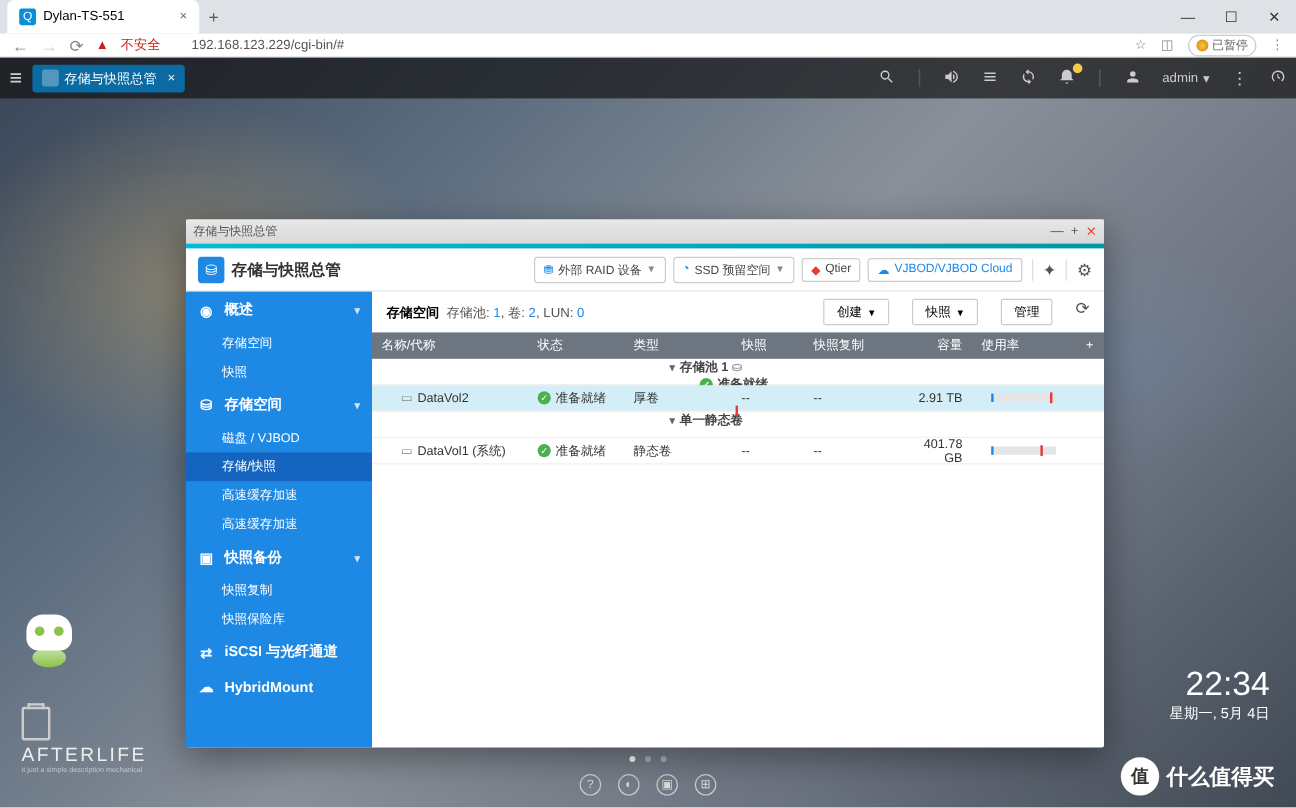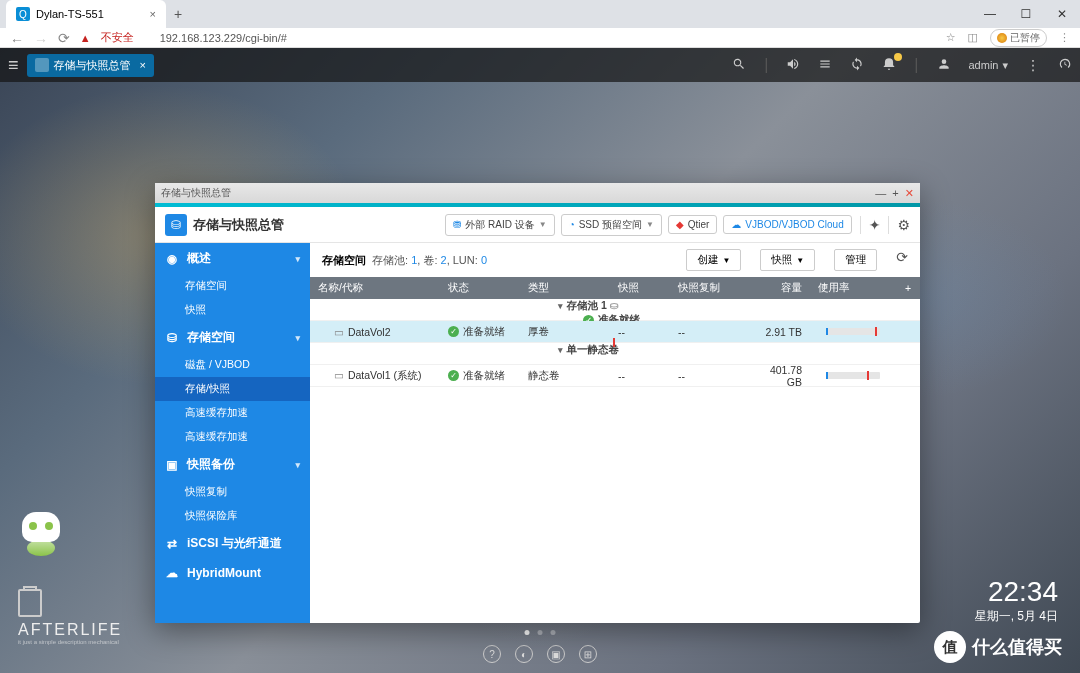--- a/index.html
+++ b/index.html
@@ -111,21 +111,21 @@
 .robot-head::before { left: 7px; }
 .robot-head::after { right: 7px; }
 .robot-body { width: 28px; height: 16px; background: linear-gradient(#c5e1a5, #8bc34a); border-radius: 50%; margin: -2px auto 0; }
 .logo-area { position: absolute; left: 18px; bottom: 28px; color: #eee; font-size: 9px; z-index: 3; }
 .logo-area .trash { width: 24px; height: 28px; border: 2px solid #ccc; border-radius: 2px; margin-bottom: 4px; position: relative; }
 .logo-area .trash::before { content: ""; position: absolute; top: -5px; left: 3px; right: 3px; height: 3px; border: 2px solid #ccc; border-bottom: none; }
 .logo-text { font-size: 16px; font-weight: 300; letter-spacing: 2px; }
 .logo-sub { font-size: 6px; opacity: 0.6; max-width: 120px; }
 
 
-.clock-area { position: absolute; right: 22px; bottom: 48px; color: #fff; text-align: right; z-index: 3; }
+.clock-area { position: absolute; right: 22px; bottom: 70px; color: #fff; text-align: right; z-index: 3; }
 .clock { font-size: 28px; font-weight: 300; }
 .date { font-size: 12px; }
 .watermark { position: absolute; right: 18px; bottom: 10px; display: flex; align-items: center; gap: 6px; color: #fff; z-index: 3; }
 .wm-badge { width: 32px; height: 32px; background: #fff; color: #333; border-radius: 50%; display: flex; align-items: center; justify-content: center; font-size: 15px; font-weight: bold; }
 .wm-text { font-size: 18px; font-weight: bold; }
 
 
 .bottom-controls { position: absolute; left: 50%; transform: translateX(-50%); bottom: 10px; display: flex; gap: 14px; color: #ddd; z-index: 3; }
 .bc-icon { width: 18px; height: 18px; border: 1.5px solid #ccc; border-radius: 50%; display: flex; align-items: center; justify-content: center; font-size: 10px; cursor: pointer; }
 .pager-dots { position: absolute; left: 50%; transform: translateX(-50%); bottom: 38px; display: flex; gap: 8px; z-index: 3; }

